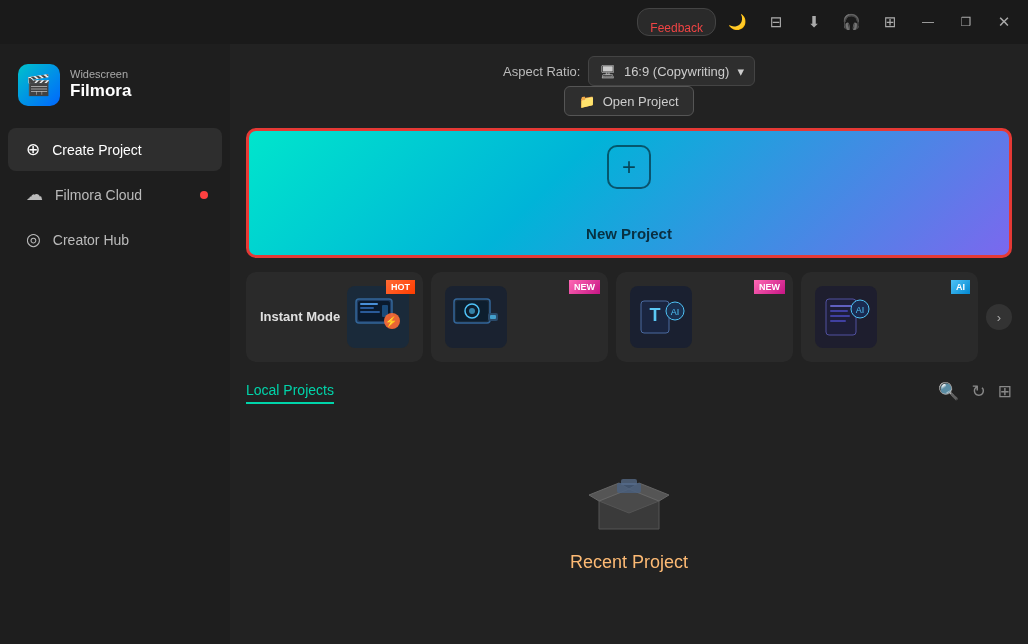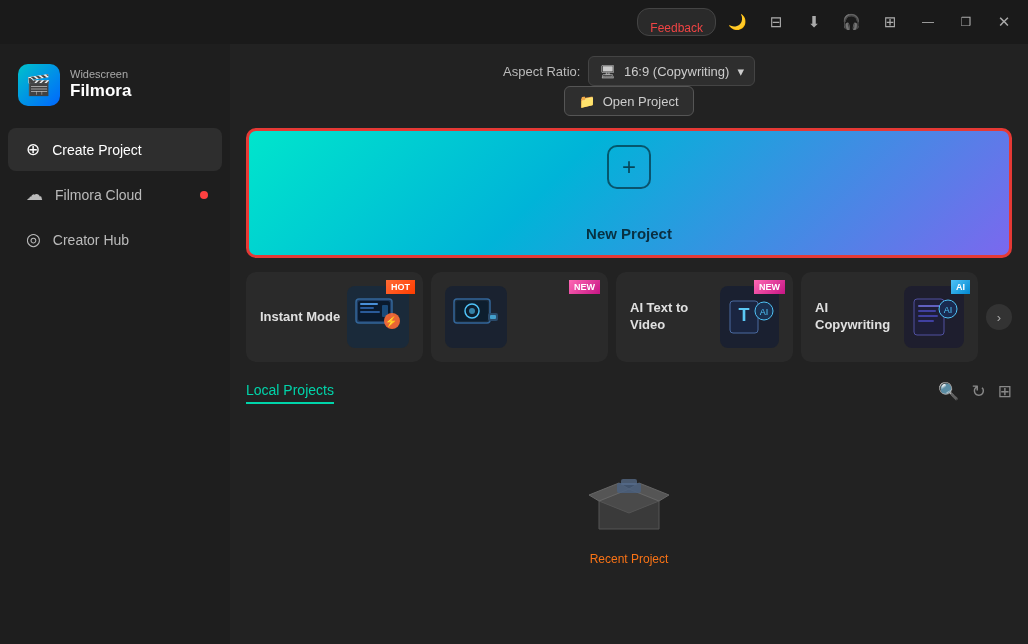--- a/index.html
+++ b/index.html
@@ -303,22 +303,22 @@
       gap: 12px;
     }
     .empty-box-icon {
       width: 100px;
       height: 90px;
       display: flex;
       align-items: center;
       justify-content: center;
     }
     .empty-label {
-      font-size: 12px;
-      color: #f97316;
+      font-size: 18px;
+      color: #fdba74;
     }
 
     
     .instant-mode-img { background: #1a2a3a; }
     .screen-rec-img { background: #1a2230; }
     .ai-text-img { background: #1a2030; }
     .ai-copy-img { background: #1e1e2e; }
   </style>
 </head>
 <body>
@@ -415,33 +415,31 @@
             <rect x="4" y="8" width="36" height="24" rx="3" fill="#1a2a3a" stroke="#336699" stroke-width="1.5"></rect>
             <rect x="6" y="10" width="32" height="20" rx="2" fill="#0d1e2e"></rect>
             <circle cx="22" cy="20" r="7" fill="none" stroke="#4fc3f7" stroke-width="1.5"></circle>
             <circle cx="22" cy="20" r="3" fill="#4fc3f7" opacity="0.6"></circle>
             <rect x="38" y="22" width="10" height="8" rx="2" fill="#2a4a6a"></rect>
             <rect x="40" y="24" width="6" height="4" rx="1" fill="#4fc3f7" opacity="0.7"></rect>
           </svg>
         </div>
       </div>
       <div class="tool-card">
-        <span class="tool-name">AI Text to Video</span>
         <div class="tool-badge badge-new">NEW</div>
         <div class="tool-img ai-text-img">
           <svg width="52" height="52" viewBox="0 0 52 52">
             <rect x="6" y="10" width="28" height="32" rx="3" fill="#1a2540" stroke="#4a6aa0" stroke-width="1"></rect>
             <text x="20" y="30" text-anchor="middle" fill="#5bc8f5" font-size="18" font-weight="bold">T</text>
             <circle cx="40" cy="20" r="9" fill="#1a3050" stroke="#4fc3f7" stroke-width="1"></circle>
             <text x="40" y="24" text-anchor="middle" fill="#4fc3f7" font-size="9">AI</text>
           </svg>
         </div>
       </div>
       <div class="tool-card">
-        <span class="tool-name">AI Copywriting</span>
         <div class="tool-badge badge-ai">AI</div>
         <div class="tool-img ai-copy-img">
           <svg width="52" height="52" viewBox="0 0 52 52">
             <rect x="6" y="8" width="30" height="36" rx="3" fill="#1e1e38" stroke="#5050a0" stroke-width="1"></rect>
             <rect x="10" y="14" width="22" height="2" rx="1" fill="#6060c0"></rect>
             <rect x="10" y="19" width="18" height="2" rx="1" fill="#4040a0"></rect>
             <rect x="10" y="24" width="20" height="2" rx="1" fill="#4040a0"></rect>
             <rect x="10" y="29" width="16" height="2" rx="1" fill="#4040a0"></rect>
             <circle cx="40" cy="18" r="9" fill="#1a2a50" stroke="#4fc3f7" stroke-width="1"></circle>
             <text x="40" y="22" text-anchor="middle" fill="#4fc3f7" font-size="9">AI</text>

